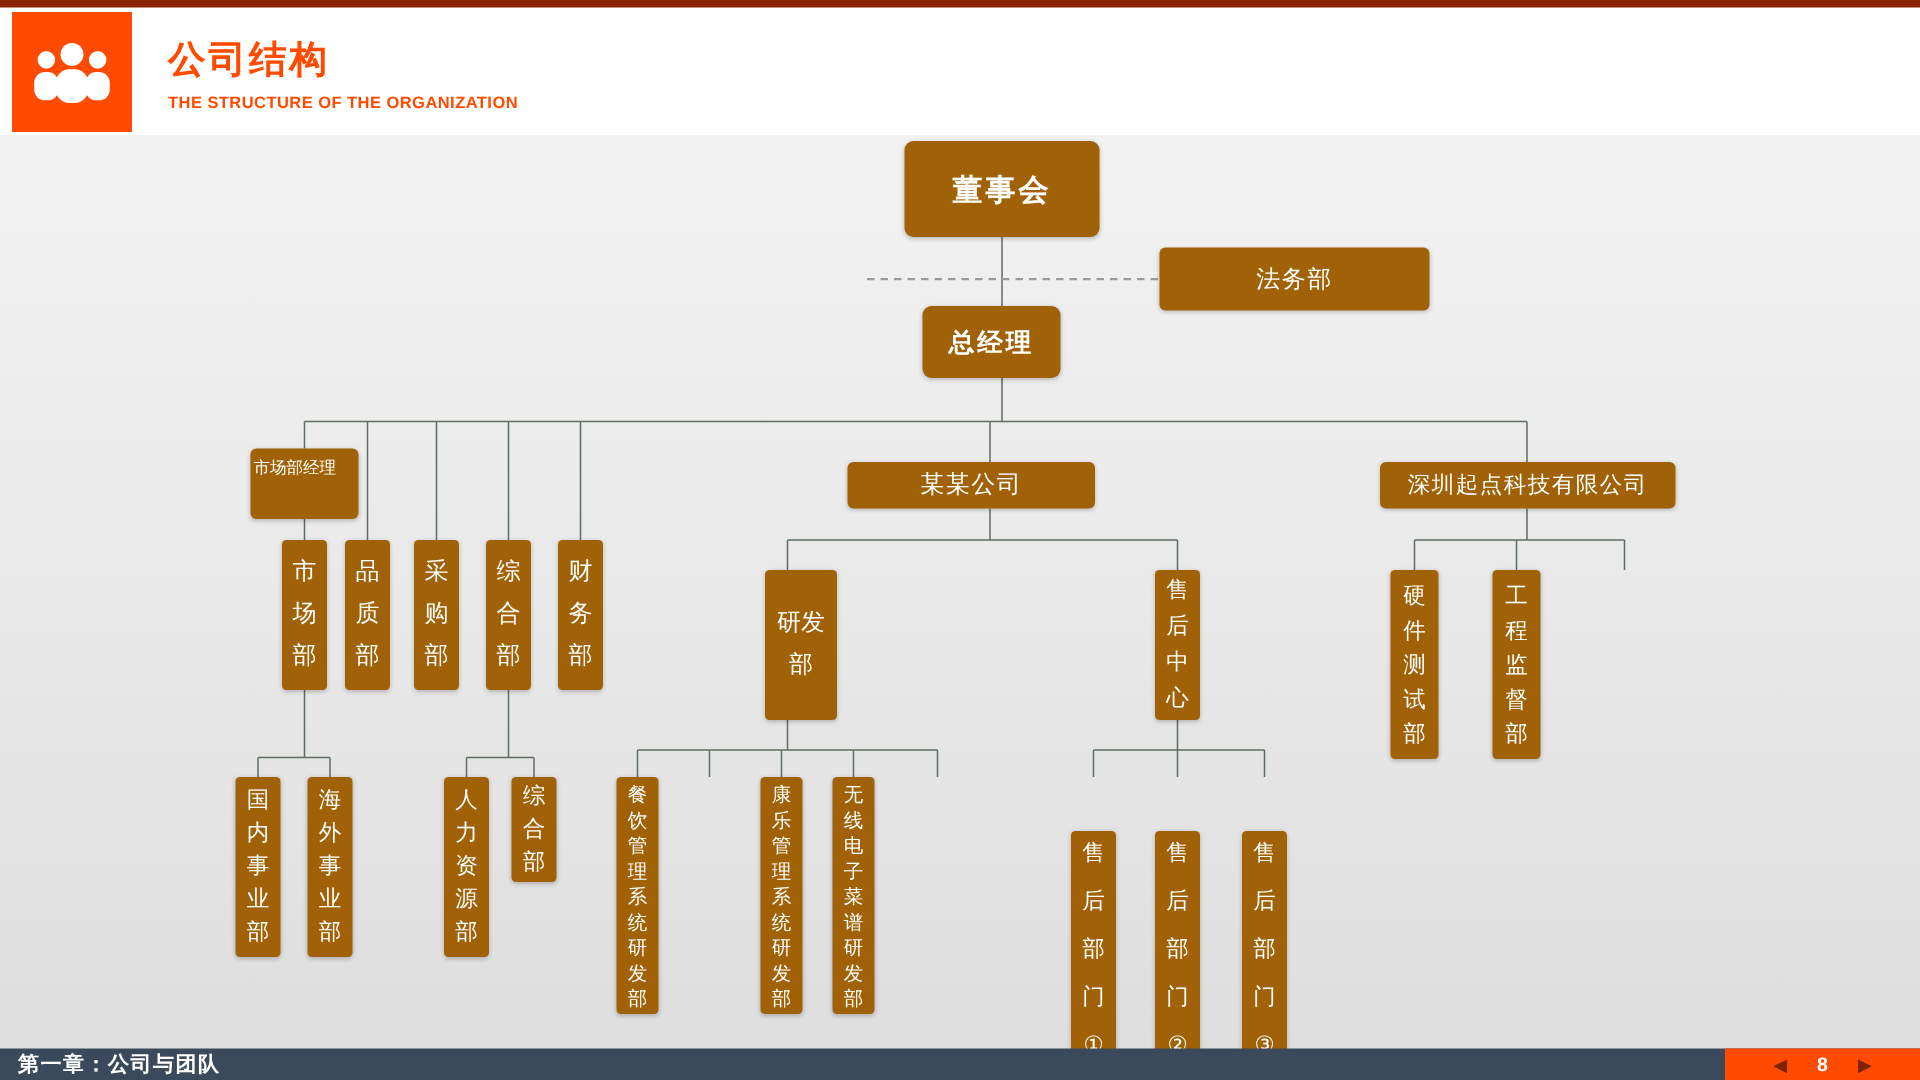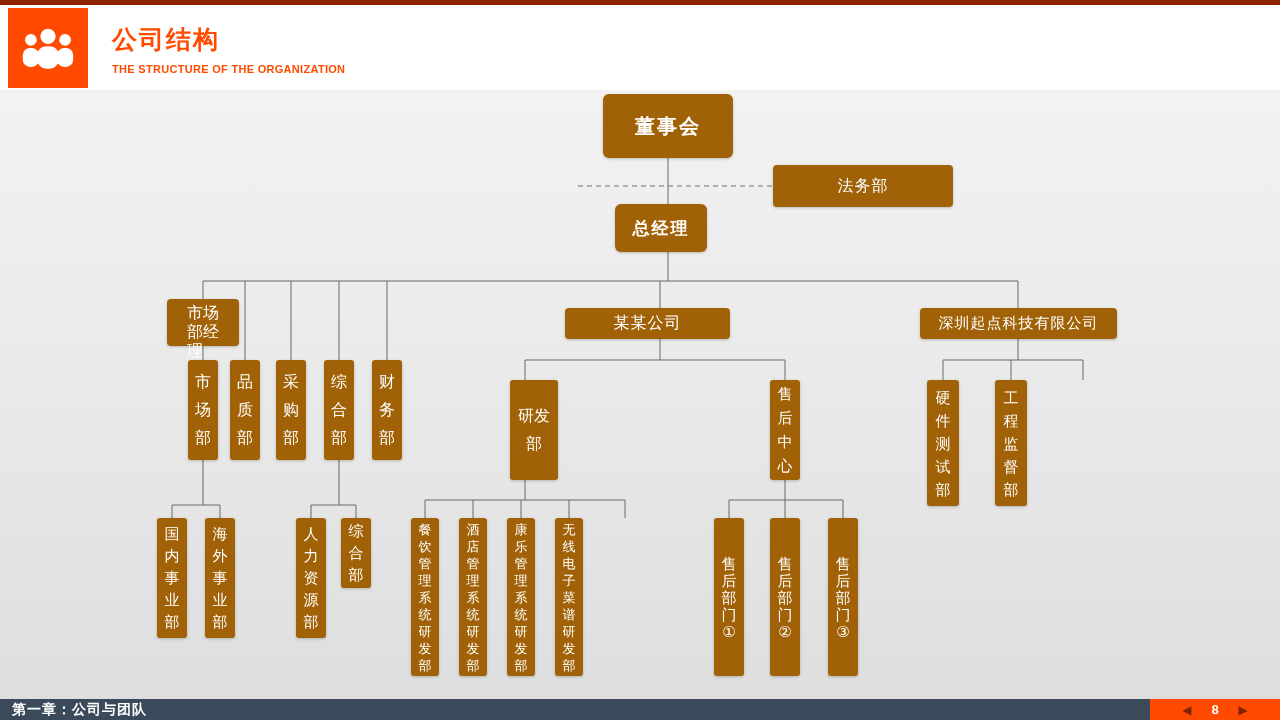--- a/index.html
+++ b/index.html
@@ -26,27 +26,27 @@
 
   
   .node {
     position:absolute; z-index:2; background:#a16207; color:#fff;
     display:flex; align-items:center; justify-content:center; text-align:center;
     border-radius:4px; box-shadow:0 1px 3px rgba(0,0,0,0.22); box-sizing:border-box;
   }
   .big { font-size:20px; font-weight:bold; border-radius:6px; letter-spacing:2px; }
   .mid { font-size:16px; letter-spacing:1px; }
   .small-h { font-size:15px; letter-spacing:1px; }
-  .mgr { font-size:16px; justify-content:flex-start; align-items:flex-start; text-align:left; padding:4px 20px; line-height:19px; }
+  .mgr { font-size:11px; justify-content:flex-start; align-items:flex-start; text-align:left; padding:4px 2px; line-height:19px; }
   .vnode { word-break:break-all; padding:2px 3px; border-radius:3px; }
   .vg-a { font-size:16px; line-height:28px; }
   .vg-b { font-size:15px; line-height:24px; }
   .vg-c { font-size:15px; line-height:22px; }
   .vg-d { font-size:13px; line-height:17px; }
-  .vg-e { font-size:15px; line-height:17px; }
+  .vg-e { font-size:15px; line-height:32px;margin-top:36px; }
   .vg-f { font-size:15px; line-height:23px; }
 
   
   .footer { position:absolute; left:0; bottom:0; width:1280px; height:21px; background:#3B4A5A; z-index:5; }
   .chapter { position:absolute; left:12px; top:0; height:21px; line-height:21px; color:#fff; font-size:14px; font-weight:bold; letter-spacing:1px; }
   .page-nav { position:absolute; right:0; top:0; width:130px; height:21px; background:#FF4A00; display:flex; align-items:center; justify-content:center; gap:20px; }
   .arrow { color:#7E2200; font-size:12px; line-height:1; cursor:pointer; }
   .page-num { color:#fff; font-size:13px; font-weight:bold; line-height:1; }
 </style>
 </head>
@@ -108,21 +108,20 @@
   <div class="node vnode vg-c" style="left:157px; top:518px; width:30px; height:120px;">国内事业部</div>
   <div class="node vnode vg-c" style="left:205px; top:518px; width:30px; height:120px;">海外事业部</div>
   <div class="node vnode vg-c" style="left:296px; top:518px; width:30px; height:120px;">人力资源部</div>
   <div class="node vnode vg-c" style="left:341px; top:518px; width:30px; height:70px;">综合部</div>
 
   <div class="node mid" style="left:565px; top:308px; width:165px; height:31px;">某某公司</div>
   <div class="node vnode vg-a" style="left:510px; top:380px; width:48px; height:100px;">研发部</div>
   <div class="node vnode vg-b" style="left:770px; top:380px; width:30px; height:100px;">售后中心</div>
 
   <div class="node vnode vg-d" style="left:411px; top:518px; width:28px; height:158px;">餐饮管理系统研发部</div>
-  <div class="node vnode vg-d" style="left:459px; top:518px; width:28px; height:158px;">酒店管理系统研发部</div>
   <div class="node vnode vg-d" style="left:507px; top:518px; width:28px; height:158px;">康乐管理系统研发部</div>
   <div class="node vnode vg-d" style="left:555px; top:518px; width:28px; height:158px;">无线电子菜谱研发部</div>
 
   <div class="node vnode vg-e" style="left:714px; top:518px; width:30px; height:158px;">售后部门①</div>
   <div class="node vnode vg-e" style="left:770px; top:518px; width:30px; height:158px;">售后部门②</div>
   <div class="node vnode vg-e" style="left:828px; top:518px; width:30px; height:158px;">售后部门③</div>
 
   <div class="node small-h" style="left:920px; top:308px; width:197px; height:31px;">深圳起点科技有限公司</div>
   <div class="node vnode vg-f" style="left:927px; top:380px; width:32px; height:126px;">硬件测试部</div>
   <div class="node vnode vg-f" style="left:995px; top:380px; width:32px; height:126px;">工程监督部</div>

